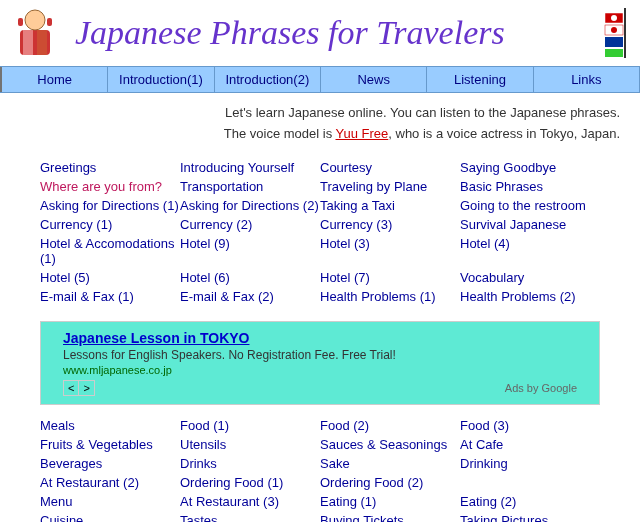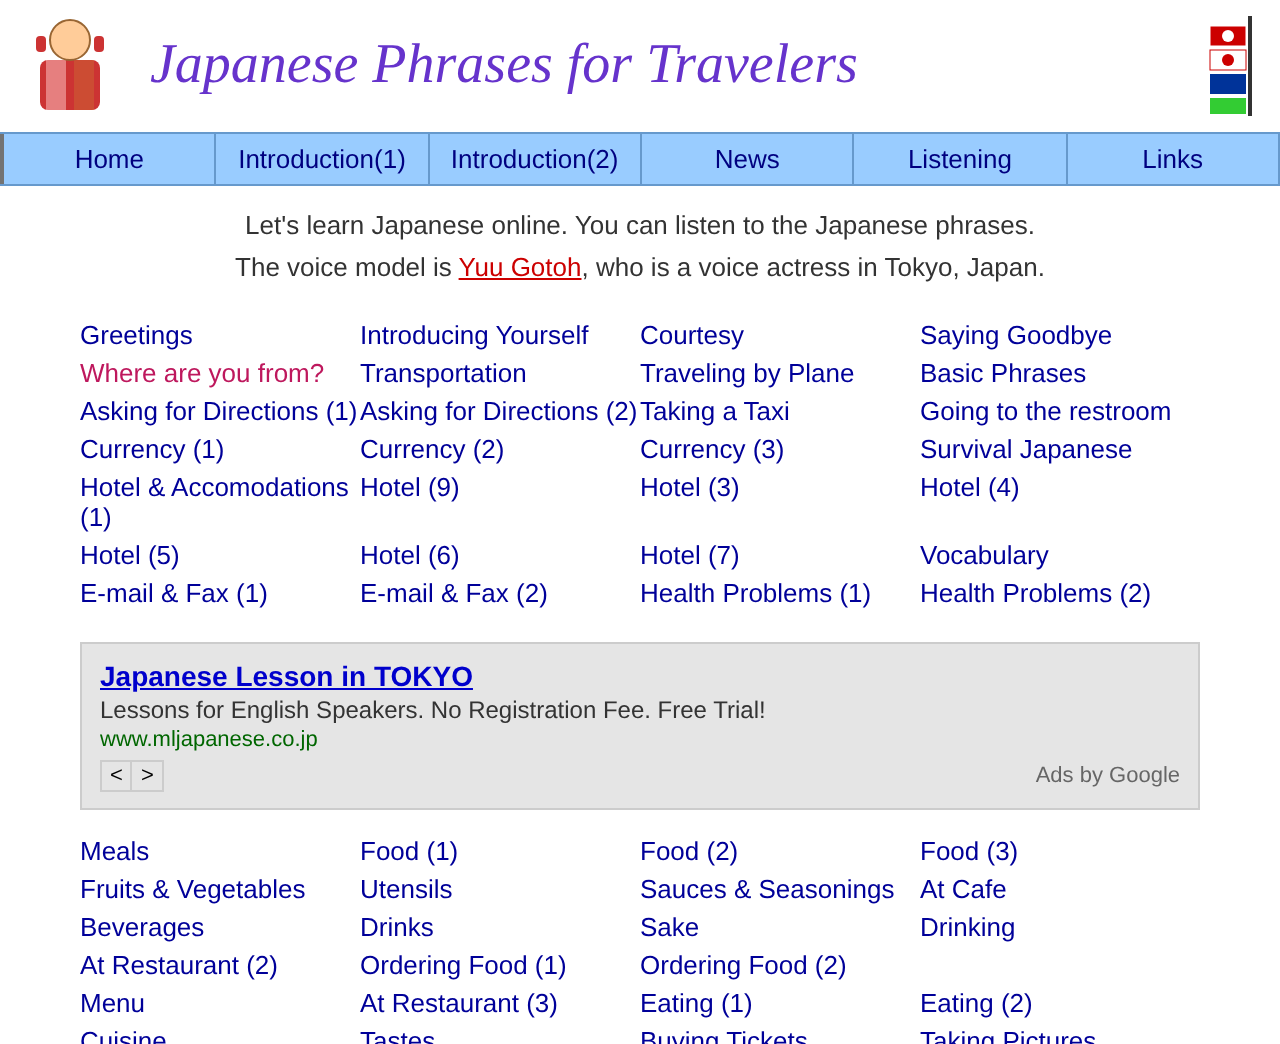--- a/index.html
+++ b/index.html
@@ -1,41 +1,41 @@
 <!DOCTYPE html>
 <html><head>
   <meta charset="utf-8">
   <style>
     * { margin: 0; padding: 0; box-sizing: border-box; }
     body { font-family: Arial, sans-serif; font-size: 13px; background: #fff; width: 640px; }
     
     
     .header { display: flex; align-items: center; padding: 8px 10px; background: #fff; }
     .header-logo { width: 50px; height: 50px; margin-right: 15px; }
-    .header-title { font-size: 28px; font-style: italic; color: #6633cc; font-family: Georgia, serif; flex: 1; }
+    .header-title { font-size: 34px; font-style: italic; color: #6633cc; font-family: Georgia, serif; flex: 1; }
     .header-flag { width: 60px; height: 50px; }
     
     
     .nav { display: flex; background: #99ccff; border-top: 1px solid #6699cc; border-bottom: 1px solid #6699cc; }
     .nav-item { flex: 1; text-align: center; padding: 5px 0; font-size: 13px; color: #000080; text-decoration: none; cursor: pointer; border-right: 1px solid #6699cc; }
     .nav-item:first-child { border-left: 2px solid #737373; }
     
     
-    .intro { text-align: center; padding: 10px 20px; font-size: 13px; color: #333; line-height: 1.6; }
+    .intro { text-align: right; padding: 10px 20px; font-size: 13px; color: #333; line-height: 1.6; }
     .intro a { color: #cc0000; }
     
     
     .links-grid { padding: 5px 40px; }
     .links-row { display: grid; grid-template-columns: 1fr 1fr 1fr 1fr; margin-bottom: 4px; }
     .link-cell { font-size: 13px; }
     .link-cell a { color: #000099; text-decoration: none; }
     .link-cell.pink a { color: #be185d; }
     
     
-    .ad-banner { margin: 8px 40px; border: 1px solid #cccccc; padding: 8px 9px; background: #e5e5e5; }
+    .ad-banner { margin: 8px 40px; border: 1px solid #cccccc; padding: 8px 22px; background: #5eead4; }
     .ad-banner-title { color: #0000cc; font-size: 14px; font-weight: bold; text-decoration: underline; }
     .ad-banner-desc { font-size: 12px; color: #333; margin-top: 2px; }
     .ad-banner-url { font-size: 11px; color: #006600; margin-top: 2px; }
     .ad-banner-footer { display: flex; justify-content: space-between; align-items: center; margin-top: 4px; }
     .ad-nav { display: inline-flex; border: 1px solid #cccccc; }
     .ad-nav span { padding: 1px 4px; font-size: 11px; cursor: pointer; border-right: 1px solid #ccc; }
     .ad-nav span:last-child { border-right: none; }
     .ads-by-google { font-size: 11px; color: #666; }
   </style>
 </head>
@@ -74,21 +74,21 @@
   <a class="nav-item">Home</a>
   <a class="nav-item">Introduction(1)</a>
   <a class="nav-item">Introduction(2)</a>
   <a class="nav-item">News</a>
   <a class="nav-item">Listening</a>
   <a class="nav-item">Links</a>
 </nav>
 
 <div class="intro">
   <span>Let's learn Japanese online. You can listen to the Japanese phrases.</span><br>
-  <span>The voice model is </span><a href="#">Yuu Gotoh</a><span>, who is a voice actress in Tokyo, Japan.</span>
+  <span>The voice model is </span><a href="#">Yuu Free</a><span>, who is a voice actress in Tokyo, Japan.</span>
 </div>
 
 <div class="links-grid" id="links-section1">
 <div class="links-row">
       <div class="link-cell"><a href="#">Greetings</a></div>
       <div class="link-cell"><a href="#">Introducing Yourself</a></div>
       <div class="link-cell"><a href="#">Courtesy</a></div>
       <div class="link-cell"><a href="#">Saying Goodbye</a></div>
     </div>
     <div class="links-row">

